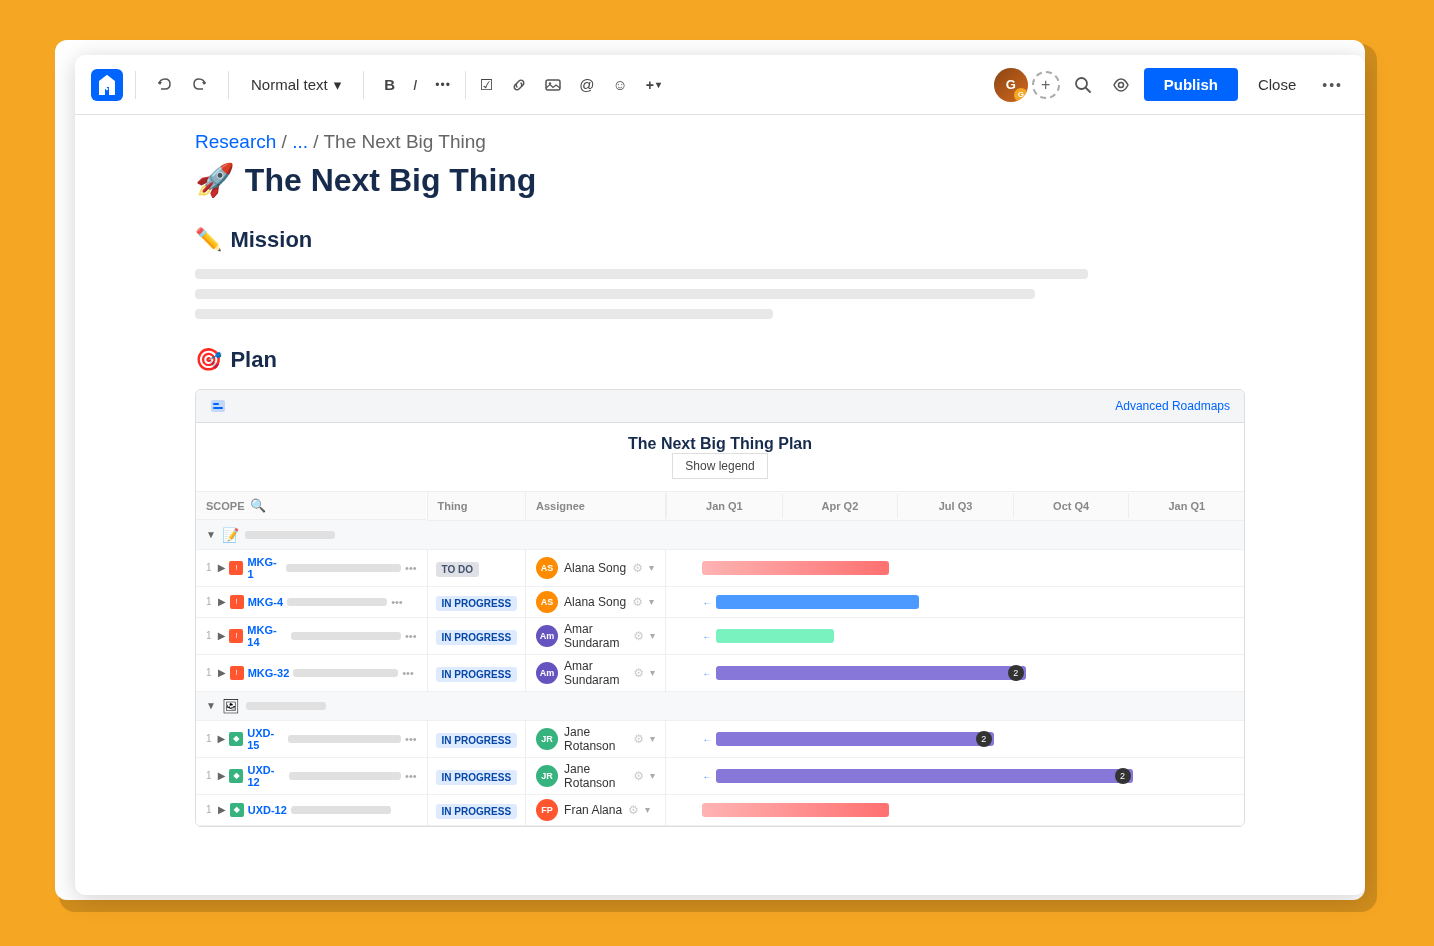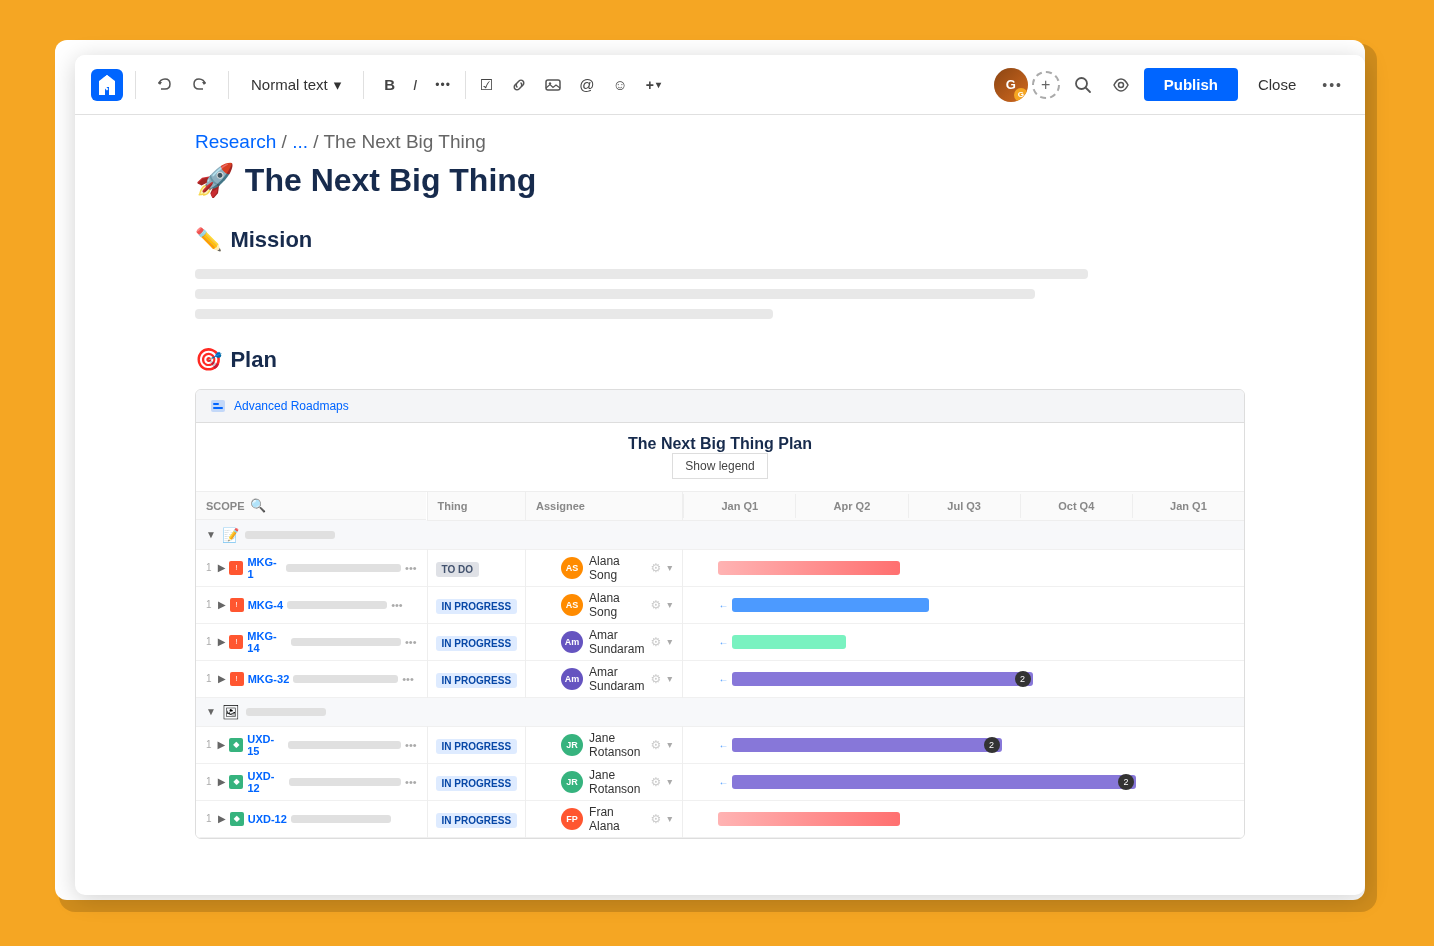--- a/index.html
+++ b/index.html
@@ -237,20 +237,21 @@
     }
     .roadmap-header-bar {
       background: #f4f5f7;
       padding: 8px 14px;
       display: flex;
       align-items: center;
       gap: 8px;
       border-bottom: 1px solid #ddd;
       font-size: 12px;
       color: #0065FF;
+      justify-content: space-between;
     }
     .roadmap-title-row {
       display: flex;
       align-items: center;
       justify-content: space-between;
       padding: 12px 16px;
       border-bottom: 1px solid #eee;
       background: white;
       flex-direction: column;
     }
@@ -314,21 +315,20 @@
       width: 22px;
       height: 22px;
       border-radius: 50%;
       display: flex;
       align-items: center;
       justify-content: center;
       font-size: 9px;
       font-weight: bold;
       color: white;
       flex-shrink: 0;
-      margin-left: 25px;
     }
     .gantt-cell {
       padding: 6px 8px;
       position: relative;
     }
     .gantt-bar {
       height: 14px;
       border-radius: 3px;
       display: flex;
       align-items: center;

